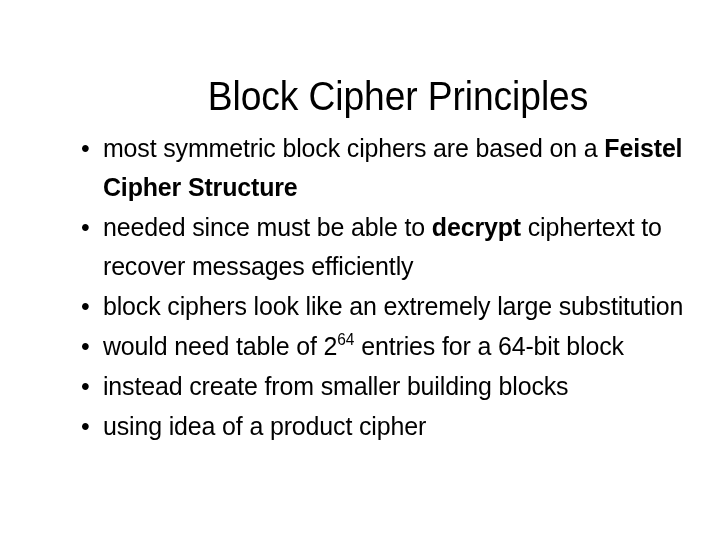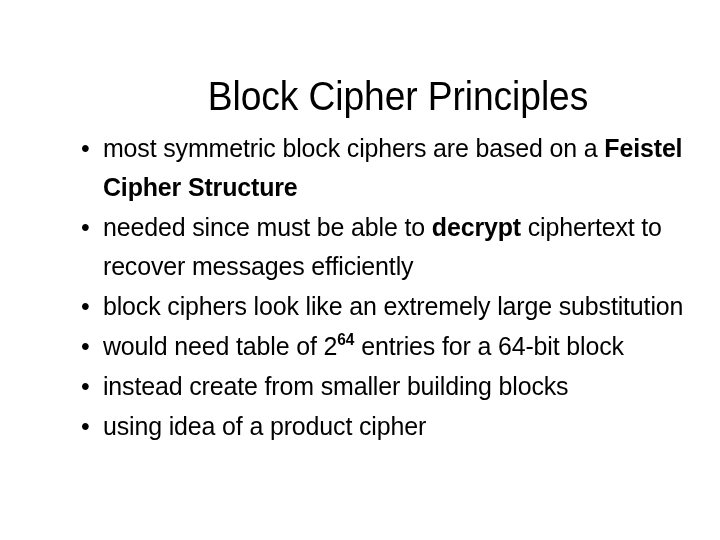--- a/index.html
+++ b/index.html
@@ -75,21 +75,21 @@
   .bullet-item .bullet-text {
     display: block;
   }
 
   .bold-run {
     font-weight: 700;
   }
 
   .sup-run {
     font-size: 0.62em;
-    font-weight: 700;
+    font-weight: 400;
     vertical-align: super;
     line-height: 0;
     letter-spacing: 0;
   }
 </style>
 </head>
 <body>
 
 <div class="slide">
 

